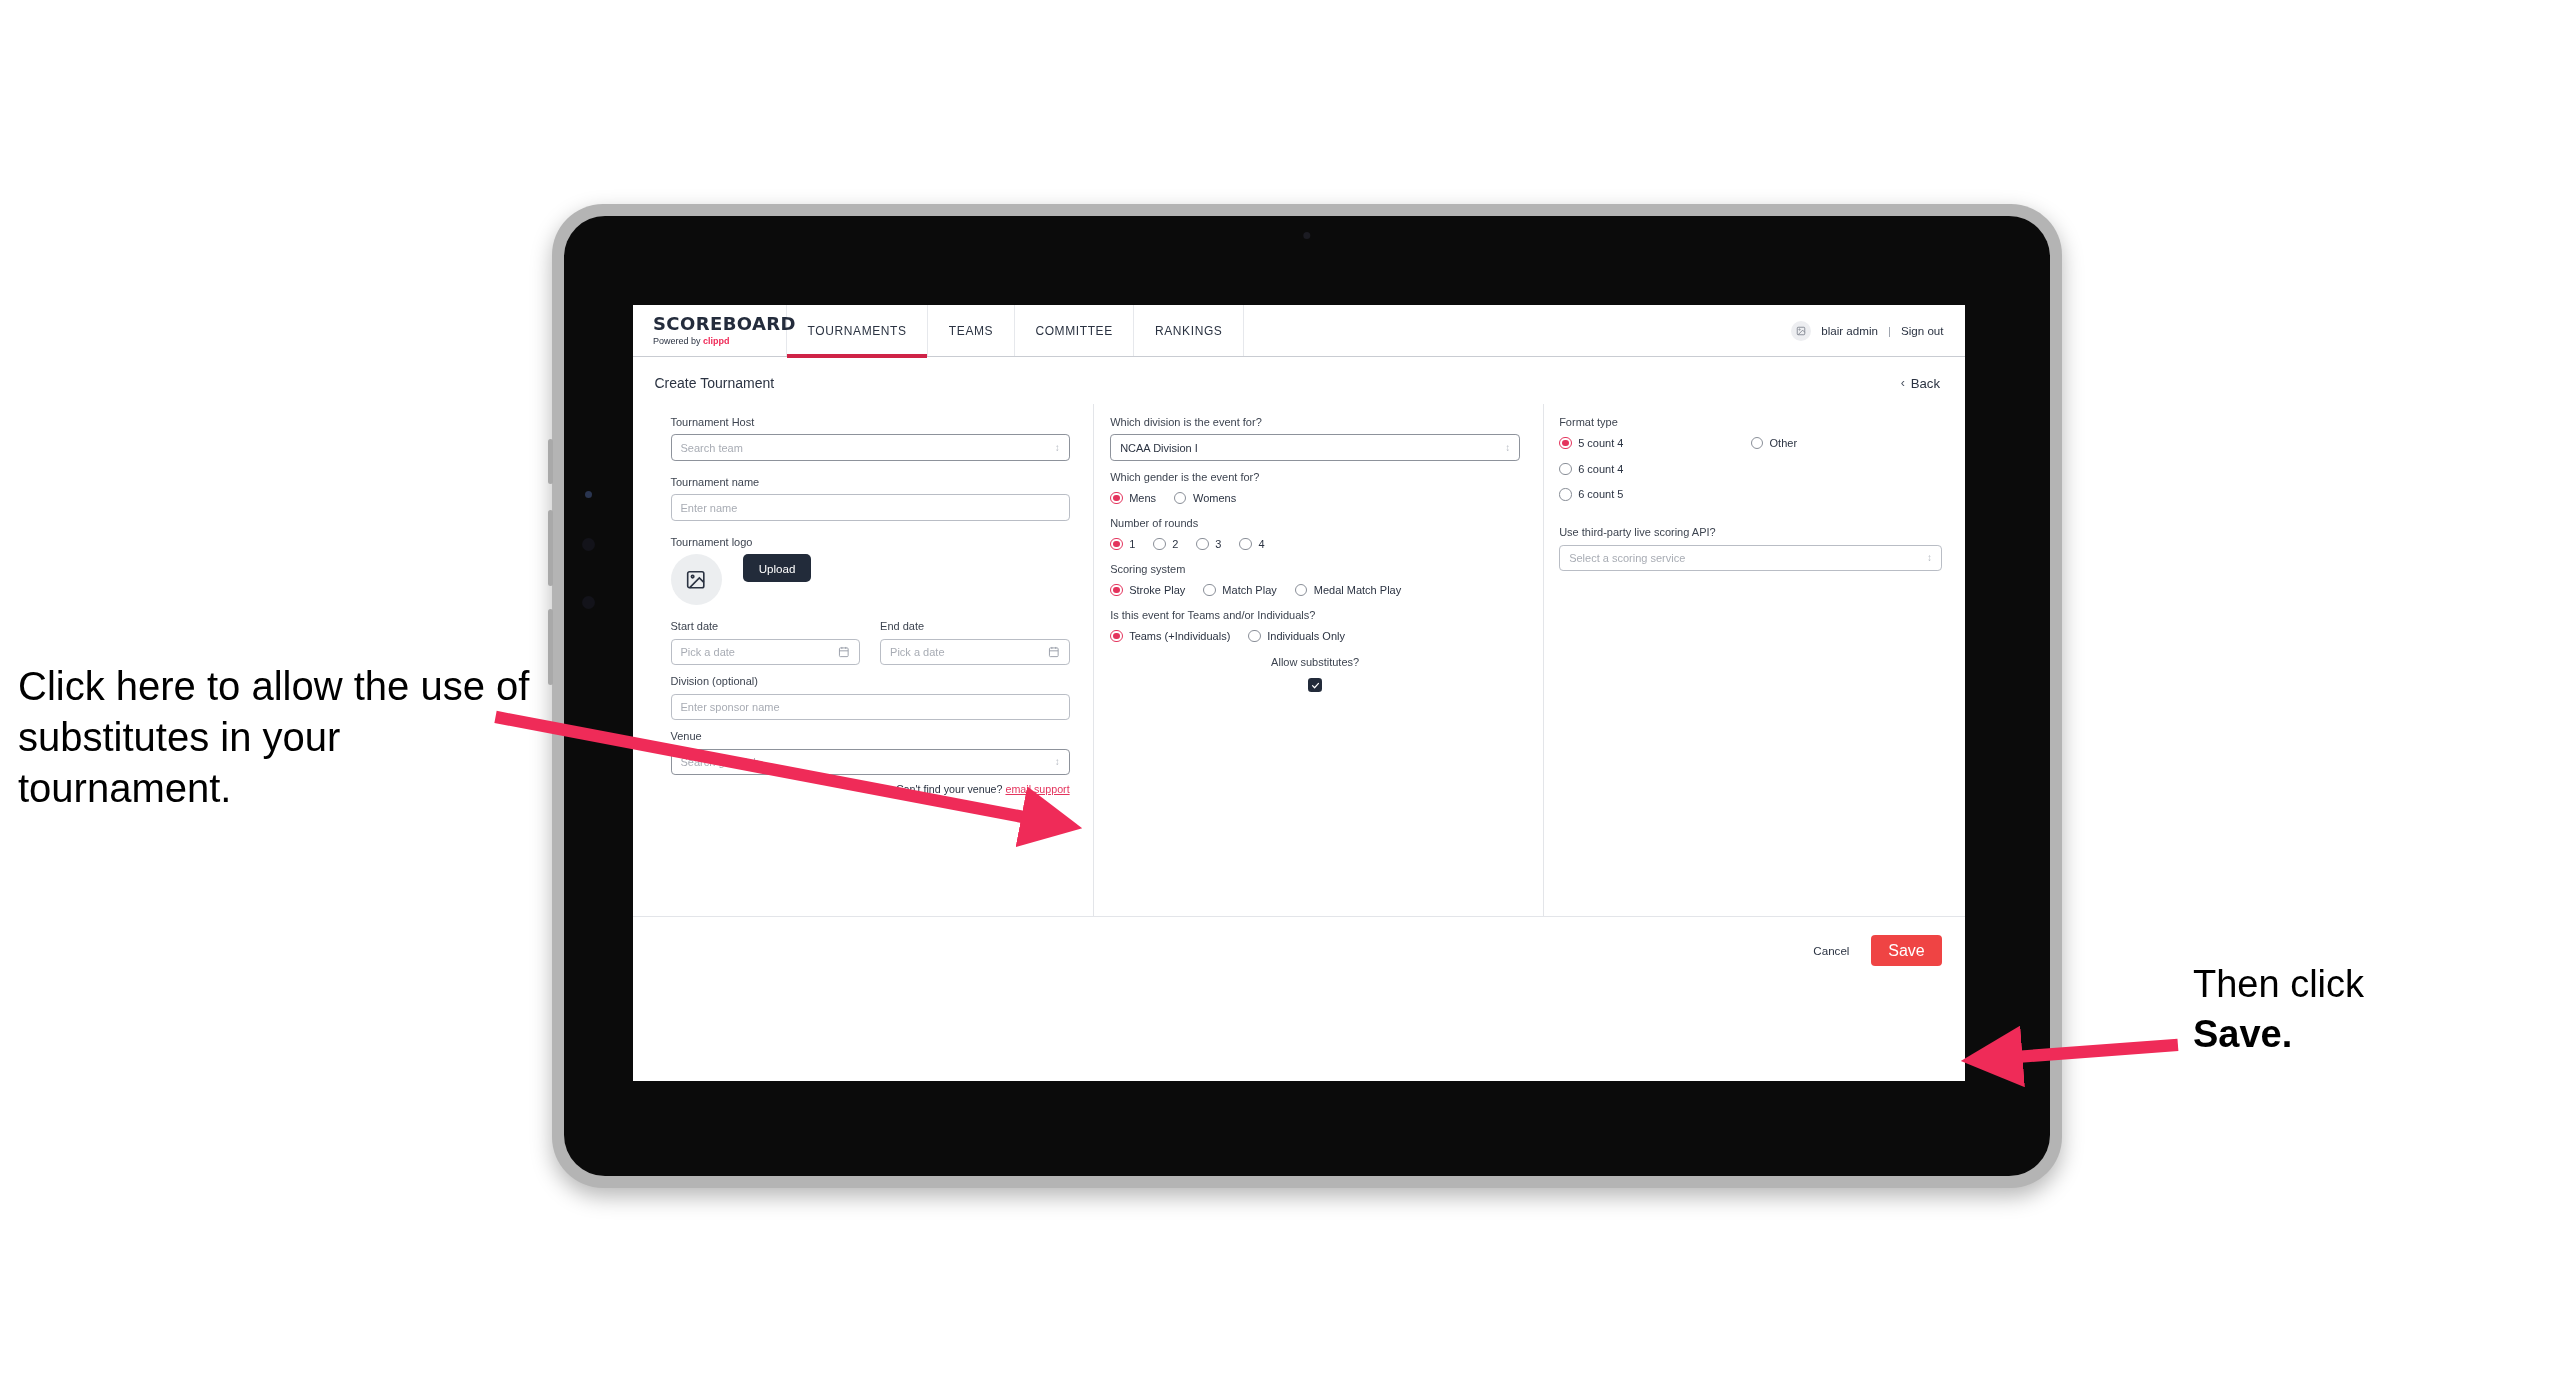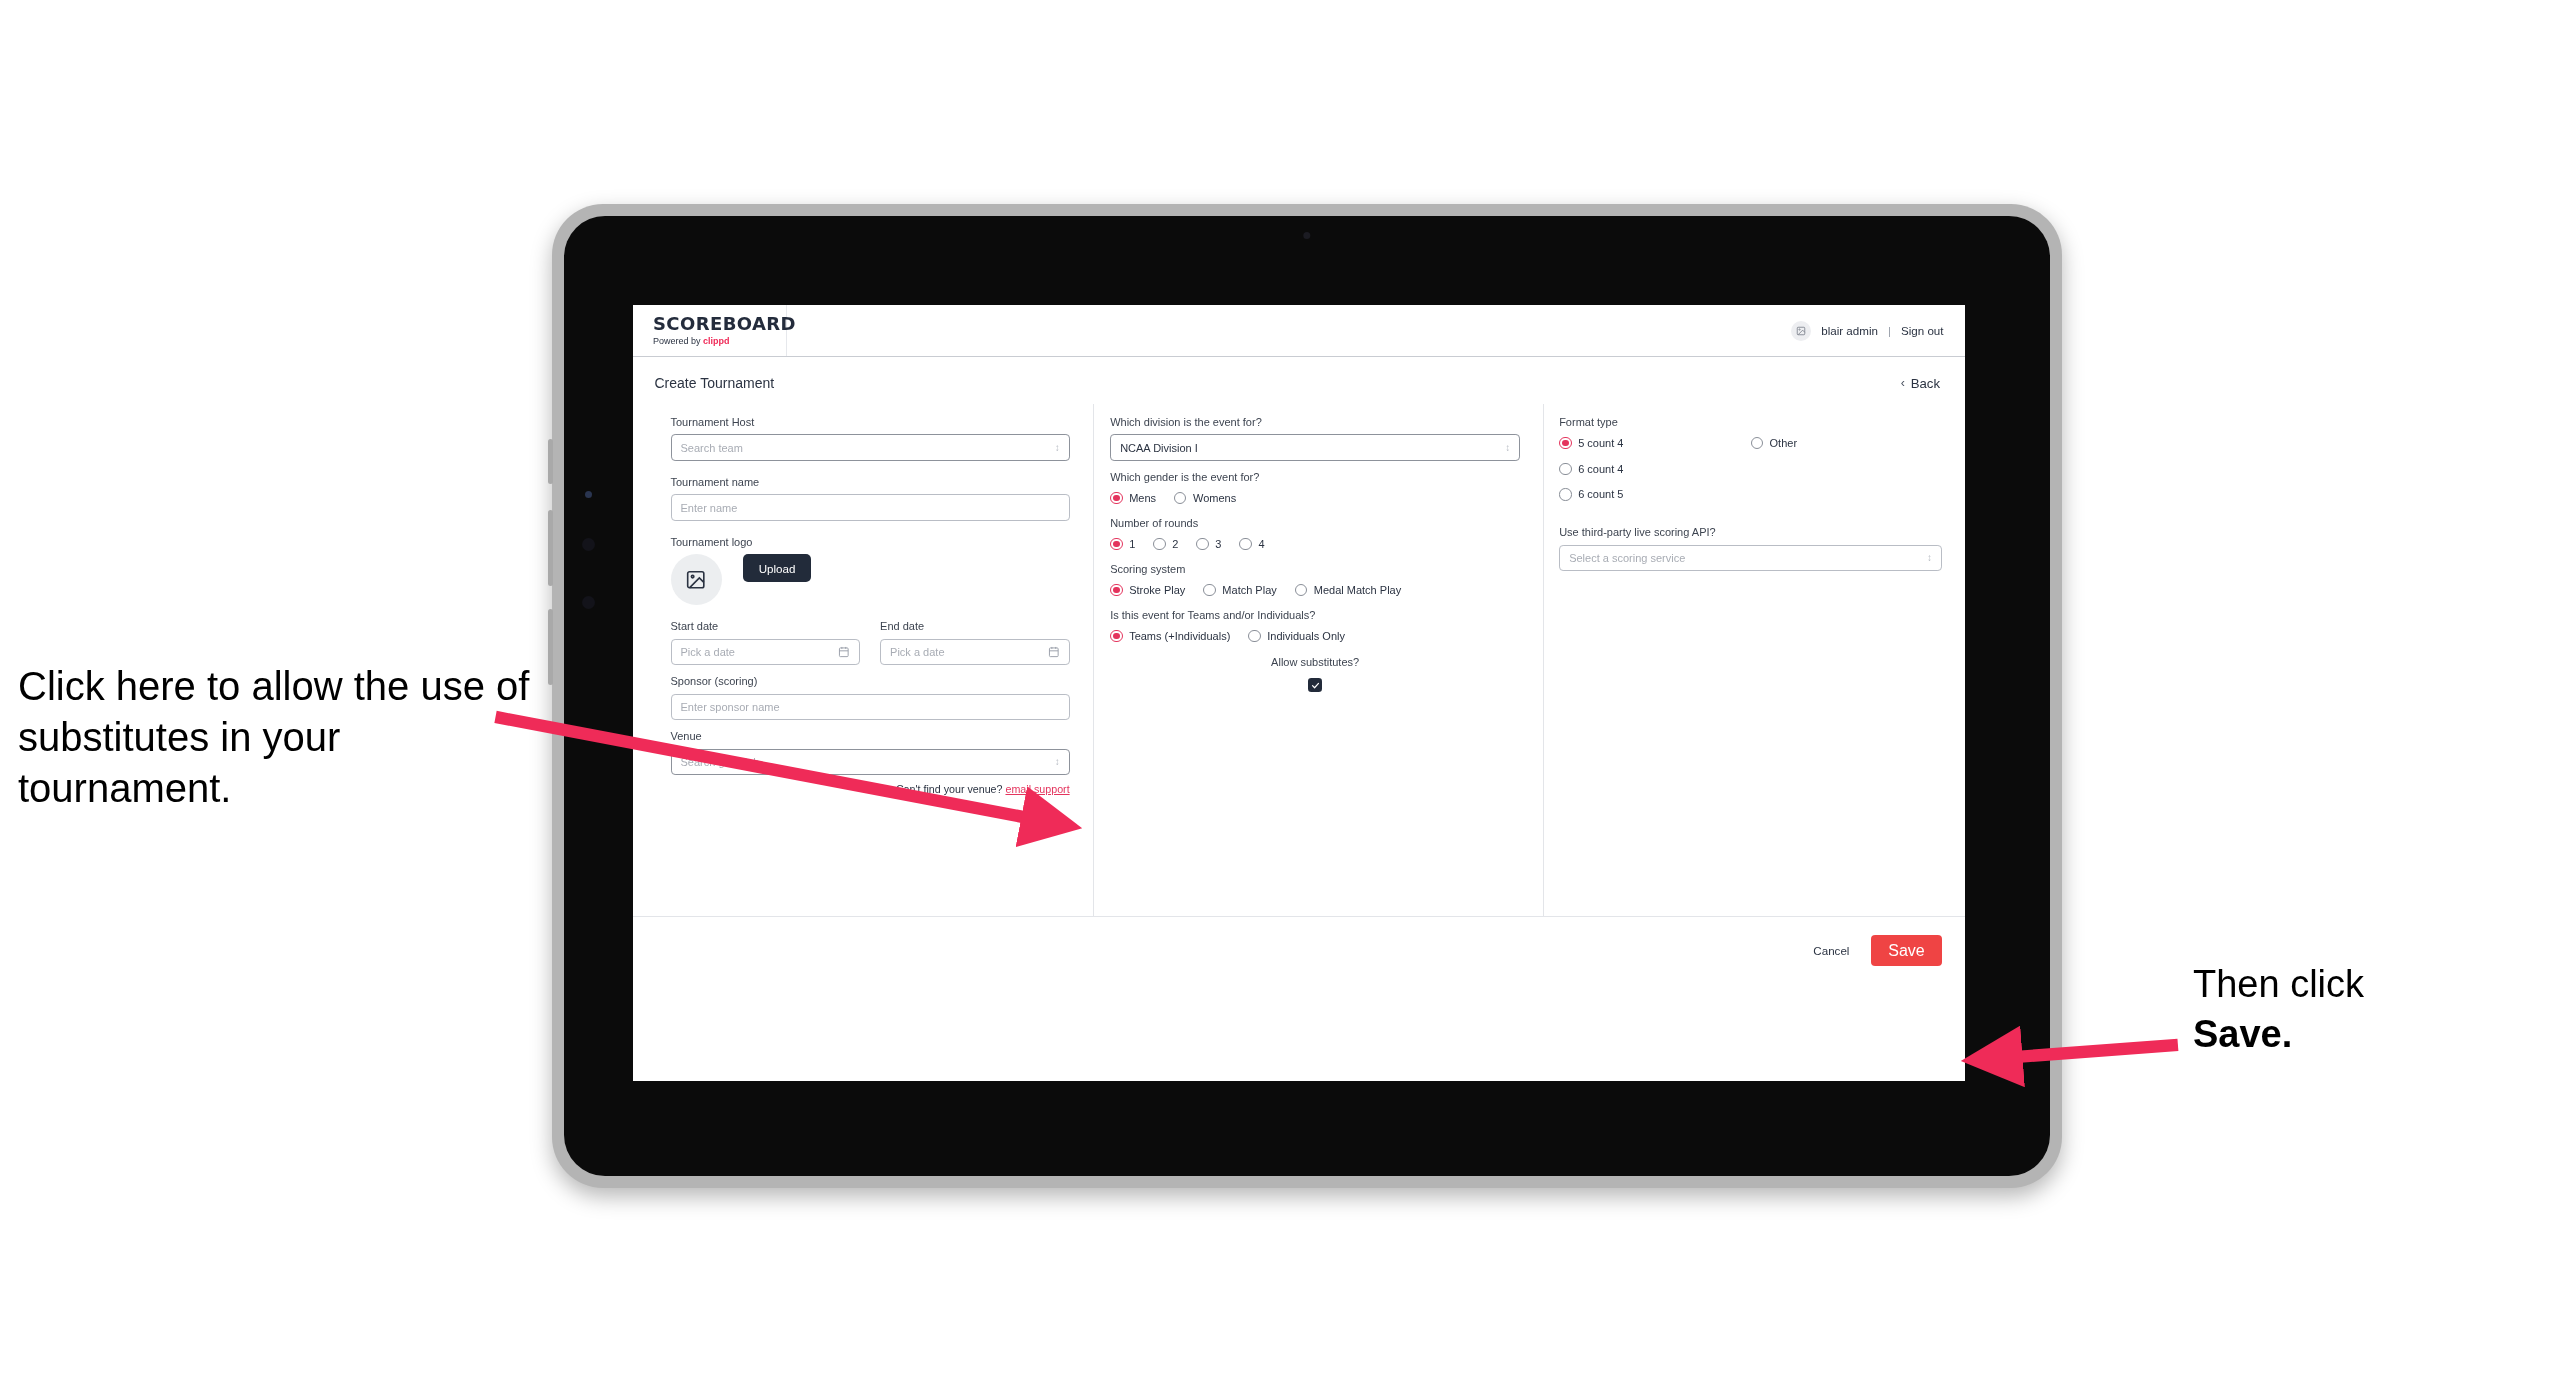--- a/index.html
+++ b/index.html
@@ -125,20 +125,26 @@
   </div>
 </div>
 
 <div class="screen">
 
   <div class="appbar">
     <div class="brand">
       <div class="brand-title">SCOREBOARD</div>
       <div class="brand-sub"><span>Powered by </span><b>clippd</b></div>
     </div>
+    <div class="navtabs">
+      <div class="navtab active">TOURNAMENTS</div>
+      <div class="navtab">TEAMS</div>
+      <div class="navtab">COMMITTEE</div>
+      <div class="navtab">RANKINGS</div>
+    </div>
     <div class="appbar-right">
       <div class="avatar">
         <svg viewBox="0 0 24 24" fill="none" stroke="#7b808a" stroke-width="2">
           <rect x="3" y="3" width="18" height="18" rx="2"></rect>
             <circle cx="8.5" cy="8.5" r="1.5"></circle>
             <path d="M21 15l-5-5L5 21"></path>
         </svg>
       </div>
       <span>blair admin</span>
       <span class="sep">|</span>
@@ -204,21 +210,21 @@
               <svg viewBox="0 0 24 24" fill="none" stroke="#9aa0aa" stroke-width="2">
                 <rect x="3" y="4" width="18" height="18" rx="2"></rect>
                   <path d="M3 10h18M8 2v4M16 2v4"></path>
               </svg>
             </span>
           </div>
         </div>
       </div>
 
       <div class="gap-s"></div>
-      <div class="flabel">Sponsor (scoring)</div>
+      <div class="flabel">Division (optional)</div>
       <div class="finput light">
         <span>Enter sponsor name</span>
       </div>
 
       <div class="gap-s"></div>
       <div class="flabel">Venue</div>
       <div class="finput">
         <span>Search golf club</span>
         <span class="spin">↕</span>
       </div>

